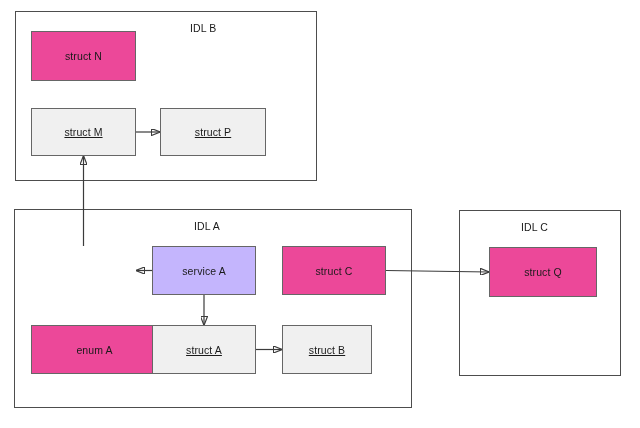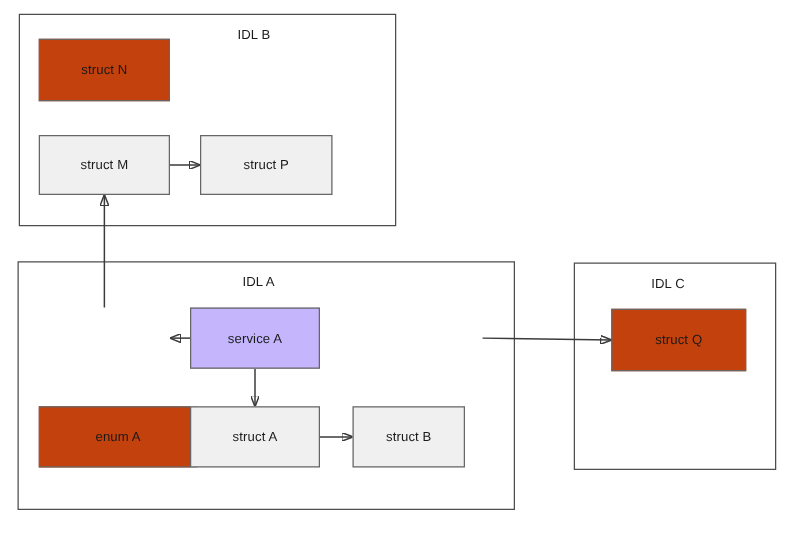--- a/index.html
+++ b/index.html
@@ -44,22 +44,22 @@
     border: 1px solid #666666;
     display: flex;
     align-items: center;
     justify-content: center;
     font-size: 10.5px;
     line-height: 12px;
     color: #1a1a1a;
     white-space: nowrap;
     letter-spacing: 0.1px;
   }
-  .node.fill-white   { background: #c2410c; }
-  .node.fill-light   { background: #f0f0f0; }
+  .node.fill-white   { background: #ec4899; }
+  .node.fill-light   { background: #f0f0f0; text-decoration: underline; }
   .node.fill-medium  { background: #c4b5fd; }
 
   
   #edges {
     position: absolute;
     left: 0;
     top: 0;
     width: 640px;
     height: 428px;
     pointer-events: none;
@@ -105,20 +105,23 @@
     </div>
   <div class="node fill-light" id="node-struct-m" style="left: 31px; top: 108px; width: 105px; height: 48px;">
       <span>struct M</span>
     </div>
   <div class="node fill-light" id="node-struct-p" style="left: 160px; top: 108px; width: 106px; height: 48px;">
       <span>struct P</span>
     </div>
   <div class="node fill-medium" id="node-service-a" style="left: 152px; top: 246px; width: 104px; height: 49px;">
       <span>service A</span>
     </div>
+  <div class="node fill-white" id="node-struct-c" style="left: 282px; top: 246px; width: 104px; height: 49px;">
+      <span>struct C</span>
+    </div>
   <div class="node fill-white" id="node-enum-a" style="left: 31px; top: 325px; width: 127px; height: 49px;">
       <span>enum A</span>
     </div>
   <div class="node fill-light" id="node-struct-a" style="left: 152px; top: 325px; width: 104px; height: 49px;">
       <span>struct A</span>
     </div>
   <div class="node fill-light" id="node-struct-b" style="left: 282px; top: 325px; width: 90px; height: 49px;">
       <span>struct B</span>
     </div>
   <div class="node fill-white" id="node-struct-q" style="left: 489px; top: 247px; width: 108px; height: 50px;">

